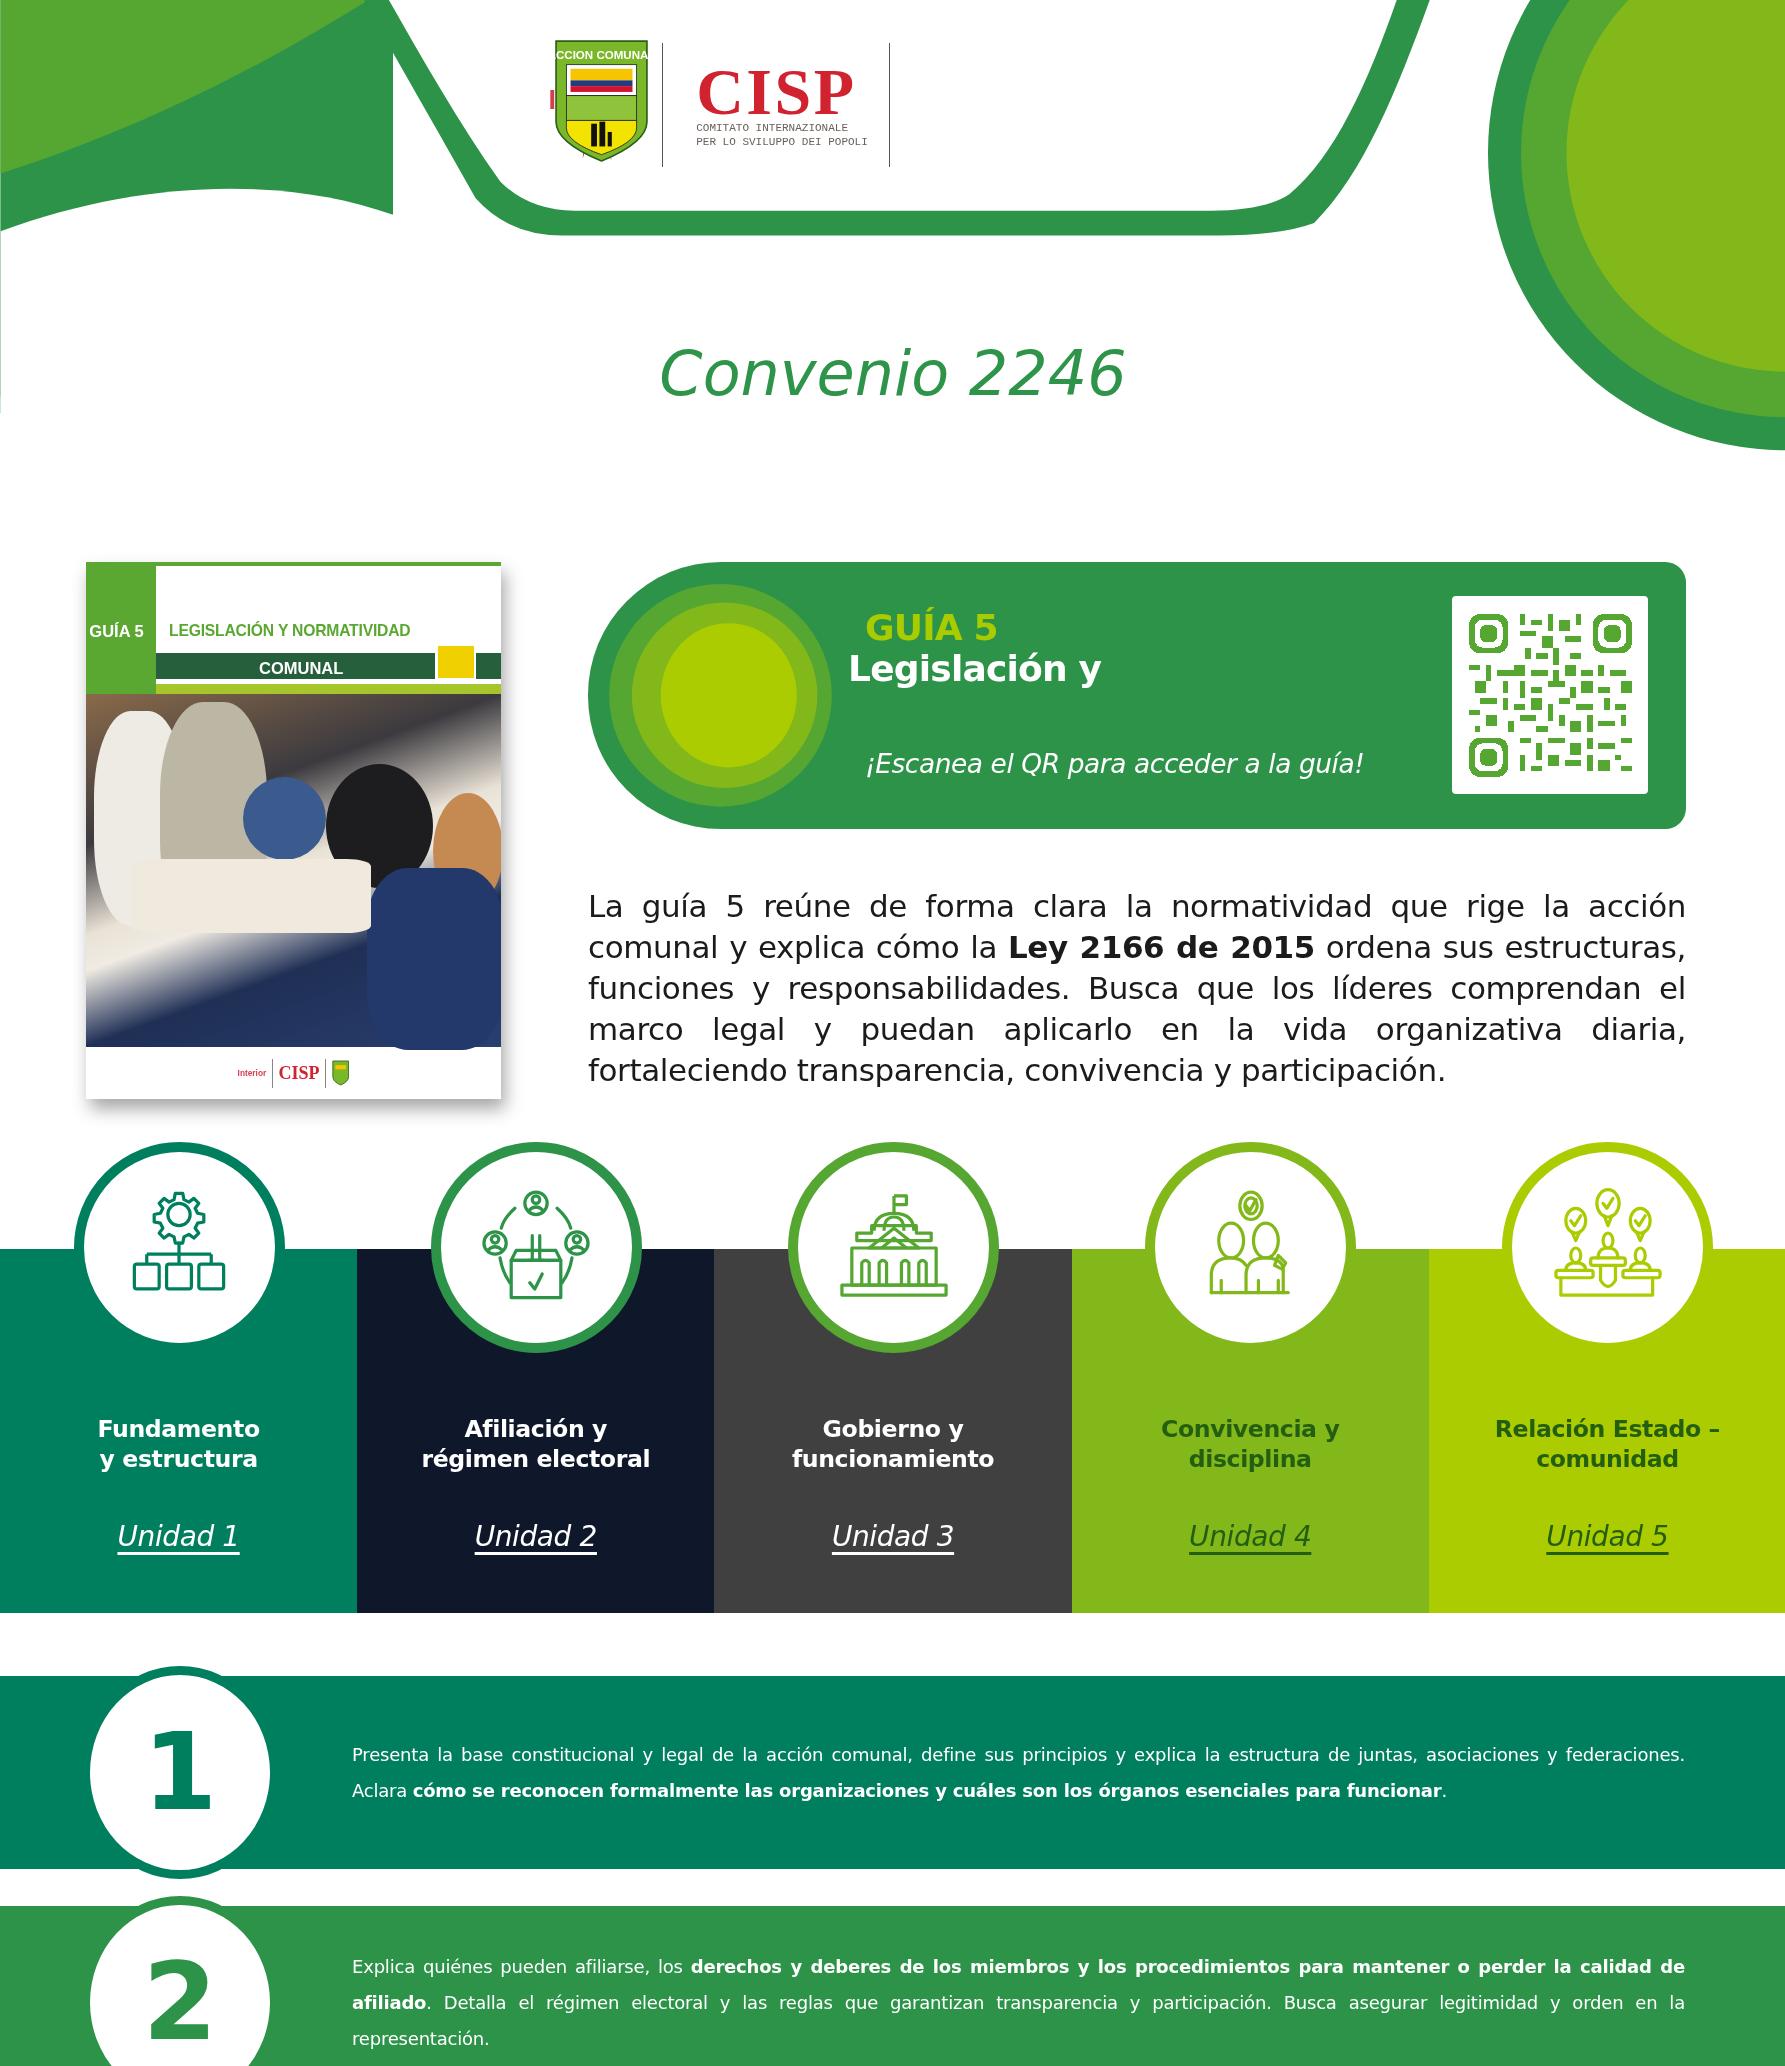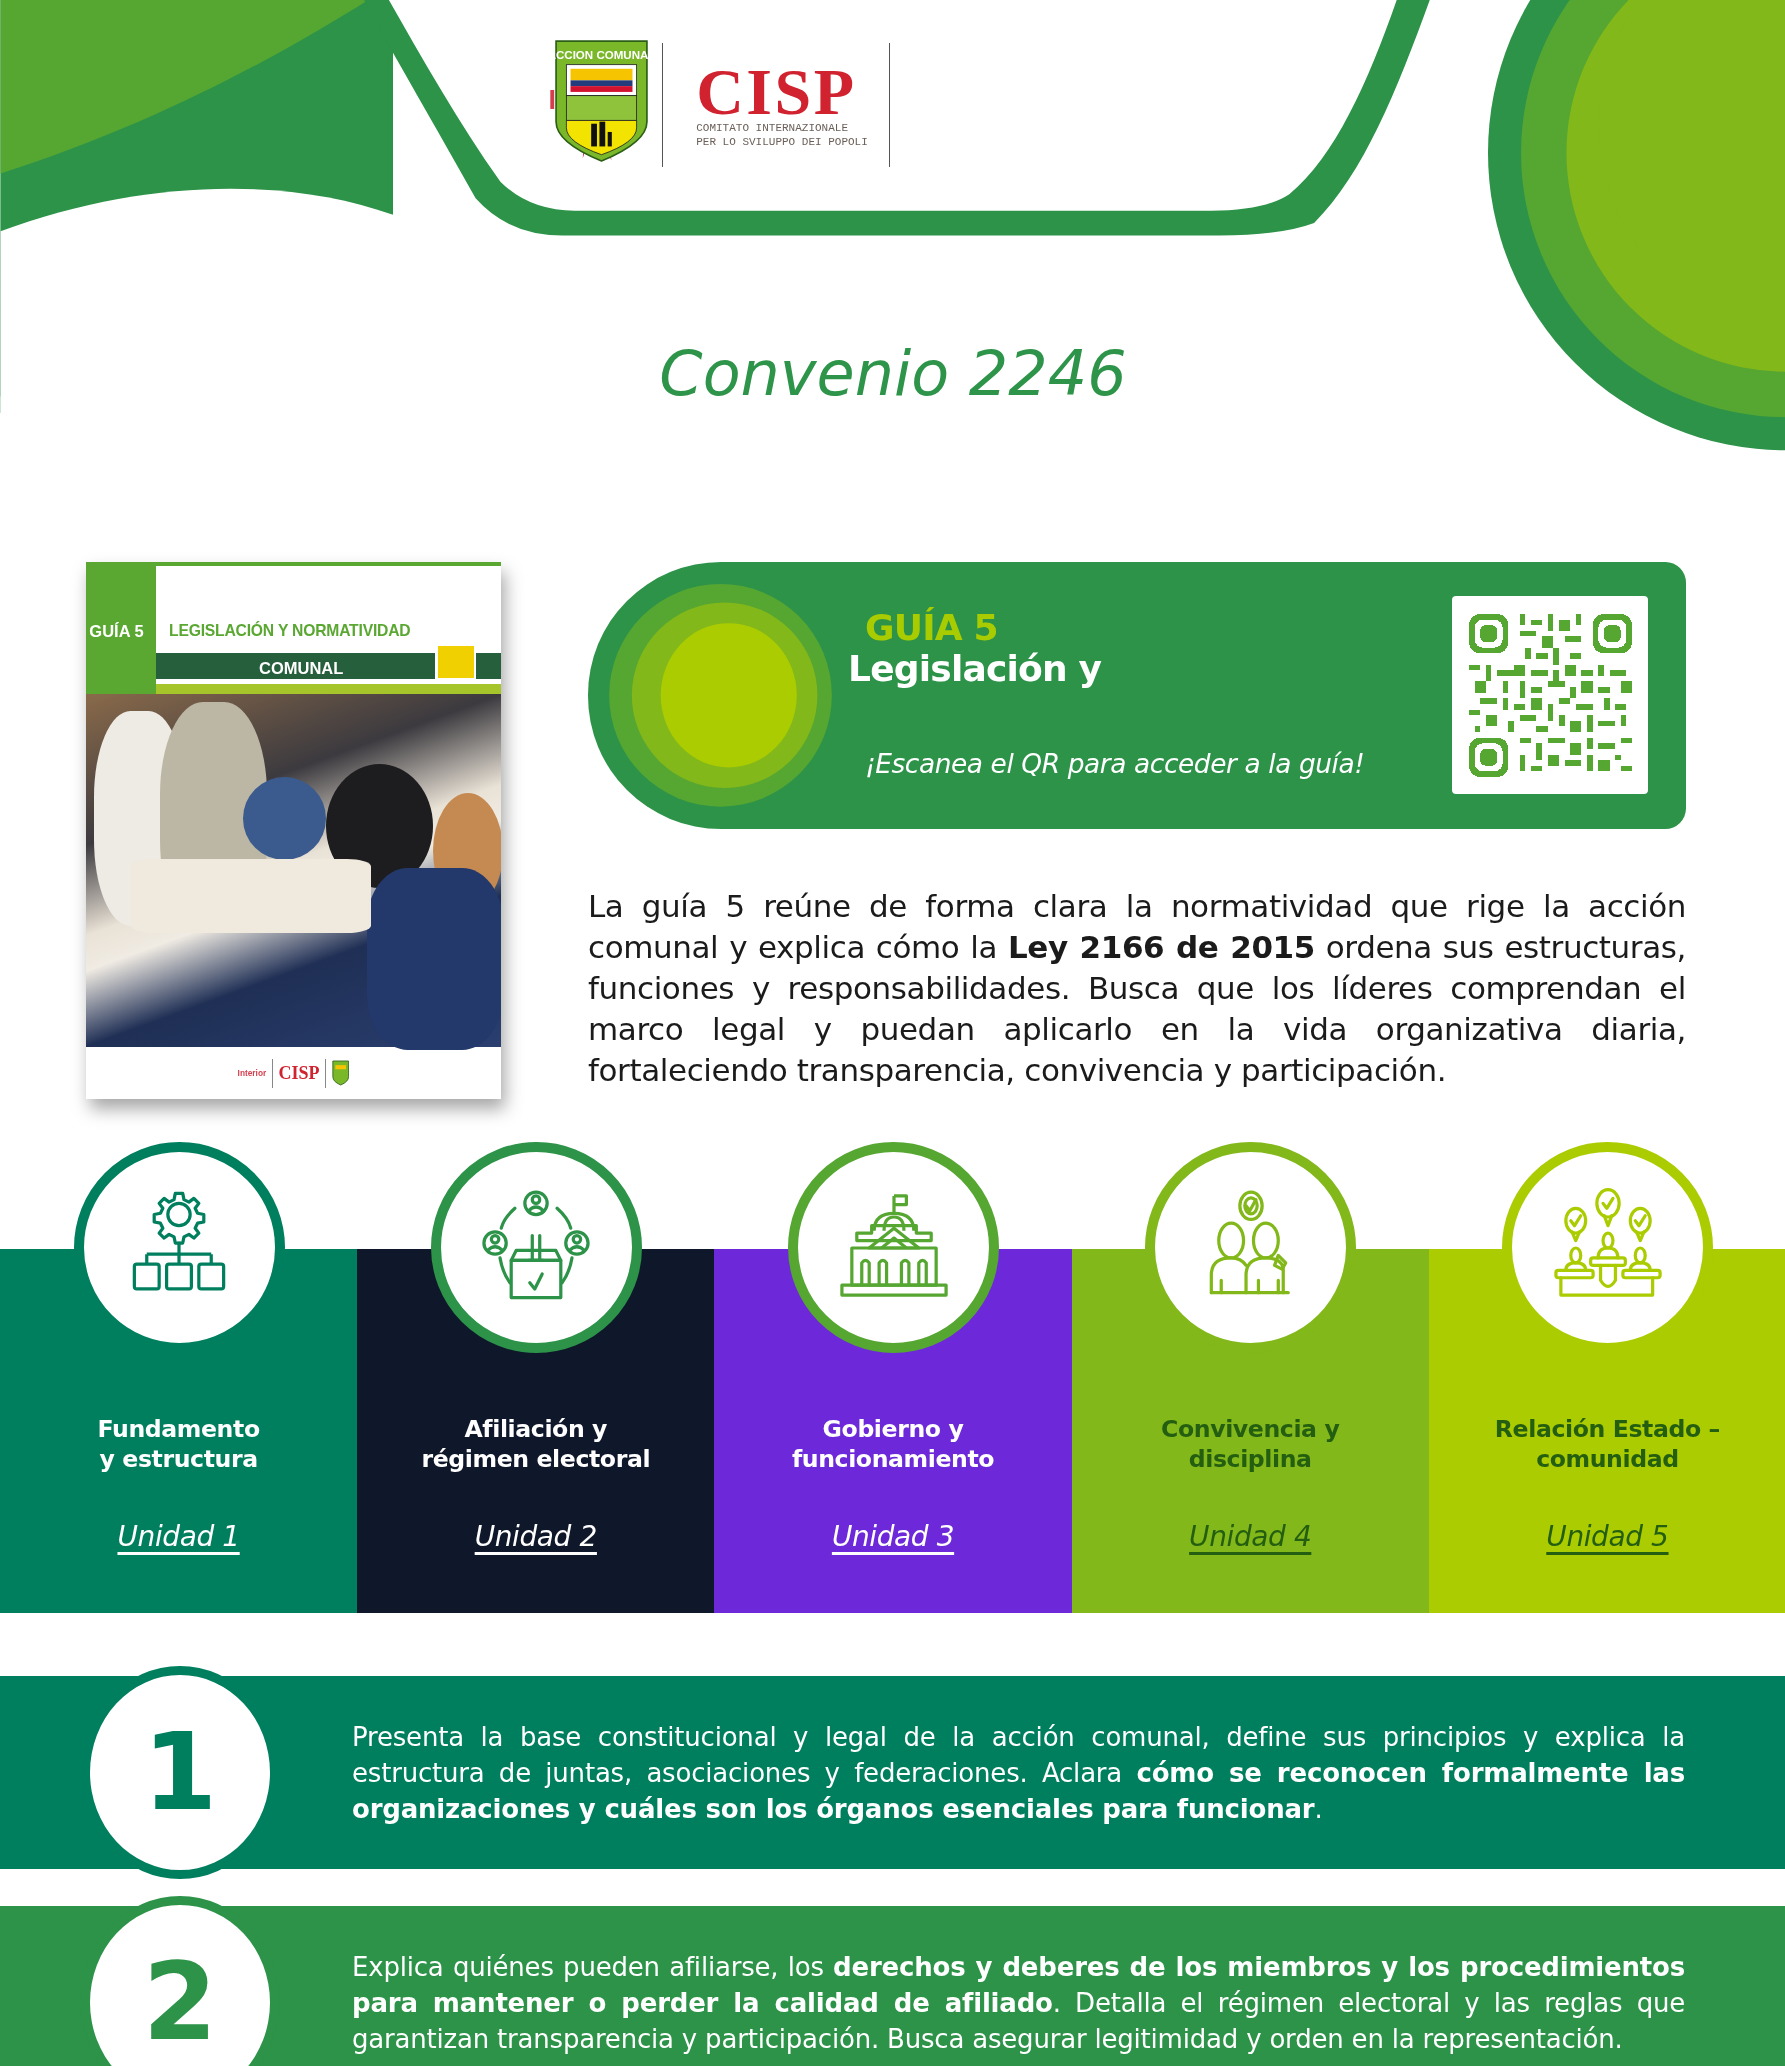--- a/index.html
+++ b/index.html
@@ -62,21 +62,21 @@
   .unit { position: relative; flex: 1; height: 364px; }
   .unit-circle { position: absolute; left: 50%; top: -107px; width: 211px; height: 211px; margin-left: -105px; border-radius: 50%; background: #fff; border: 10.7px solid; display: flex; align-items: center; justify-content: center; }
   .unit-circle svg { width: 124px; height: 124px; }
   .unit-title { position: absolute; left: 0; right: 0; top: 165px; text-align: center; font-size: 23.6px; font-weight: 700; line-height: 30px; letter-spacing: -0.4px; }
   .unit-link { position: absolute; left: 0; right: 0; top: 271px; text-align: center; font-size: 28px; font-style: italic; text-decoration: underline; text-underline-offset: 5.8px; text-decoration-thickness: 2.5px; letter-spacing: -0.4px; cursor: pointer; }
 
   
   .row { position: absolute; left: 0; width: 1786px; height: 193px; }
   .row-num { position: absolute; left: 81px; top: -10px; width: 198px; height: 213px; border-radius: 50%; background: #fff; border: 9px solid; display: flex; align-items: center; justify-content: center; }
   .row-num span { font-family: "DejaVu Sans", sans-serif; font-weight: 700; font-size: 107px; line-height: 1; }
-  .row-text { position: absolute; left: 352px; width: 1333px; top: 50%; transform: translateY(-50%); font-size: 26px; line-height: 36px; text-align: justify; letter-spacing: -0.2px; }
+  .row-text { position: absolute; left: 352px; width: 1333px; top: 50%; transform: translateY(-50%); font-size: 18px; line-height: 36px; text-align: justify; letter-spacing: -0.2px; }
   .row-text b { font-weight: 700; }
 </style>
 </head>
 <body>
 
 <div class="hdr">
   <svg width="1786" height="475" viewBox="0 0 4321 1150">
 
     <path d="M0 0 H950 L950 520 C700 600 450 900 0 1000 Z" fill="#2c9349"></path>
     <path d="M0 0 H940 L940 510 C600 560 300 750 0 960 Z" fill="#2c9349"></path>
@@ -264,21 +264,21 @@
       </g>
         </svg>
     </div>
     <div class="unit-title">
         <div>Afiliación y</div>
         <div>régimen electoral</div>
       </div>
     <div class="unit-link">Unidad 2</div>
   </div>
 
-  <div class="unit" style="background:#6d28d9;color:#fff">
+  <div class="unit" style="background:#404040;color:#fff">
     <div class="unit-circle" style="border-color:#56a632">
       <svg viewBox="0 0 100 100">
           <g fill="none" stroke="#56a632" stroke-width="2.6" stroke-linejoin="round">
         <path d="M50 8v14M50 8h10v7h-10"></path>
         <path d="M34 36 Q34 22 50 22 Q66 22 66 36"></path>
             <path d="M42 36 Q42 25 50 25 M58 36 Q58 25 50 25"></path>
         <path d="M20 38h12v-6h36v6h12v6h-60z"></path>
         <path d="M30 50 L50 34 L70 50 Z"></path>
             <path d="M40 50 L50 42 L60 50"></path>
         <rect x="16" y="50" width="68" height="30"></rect>

